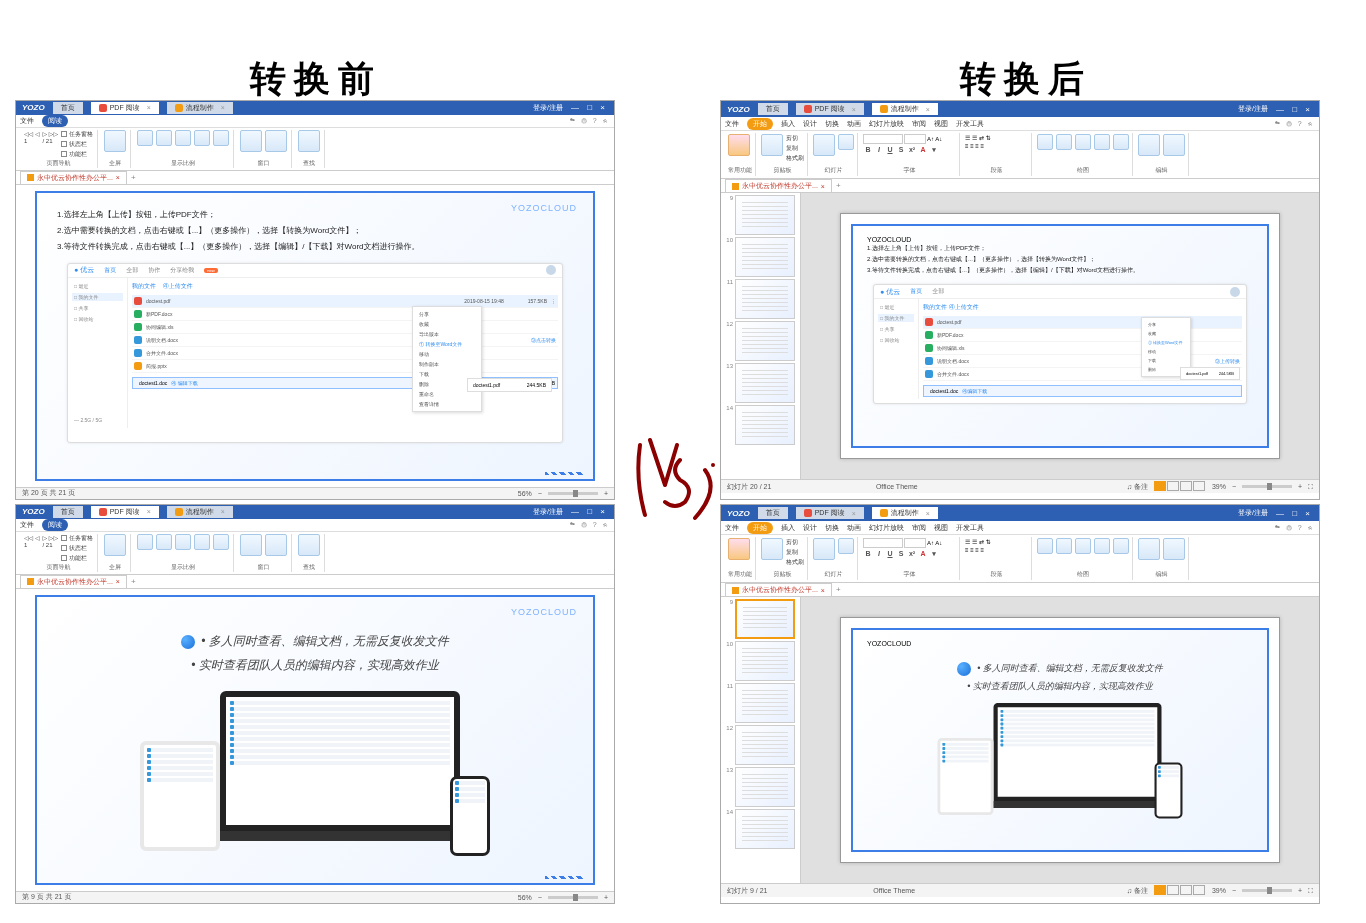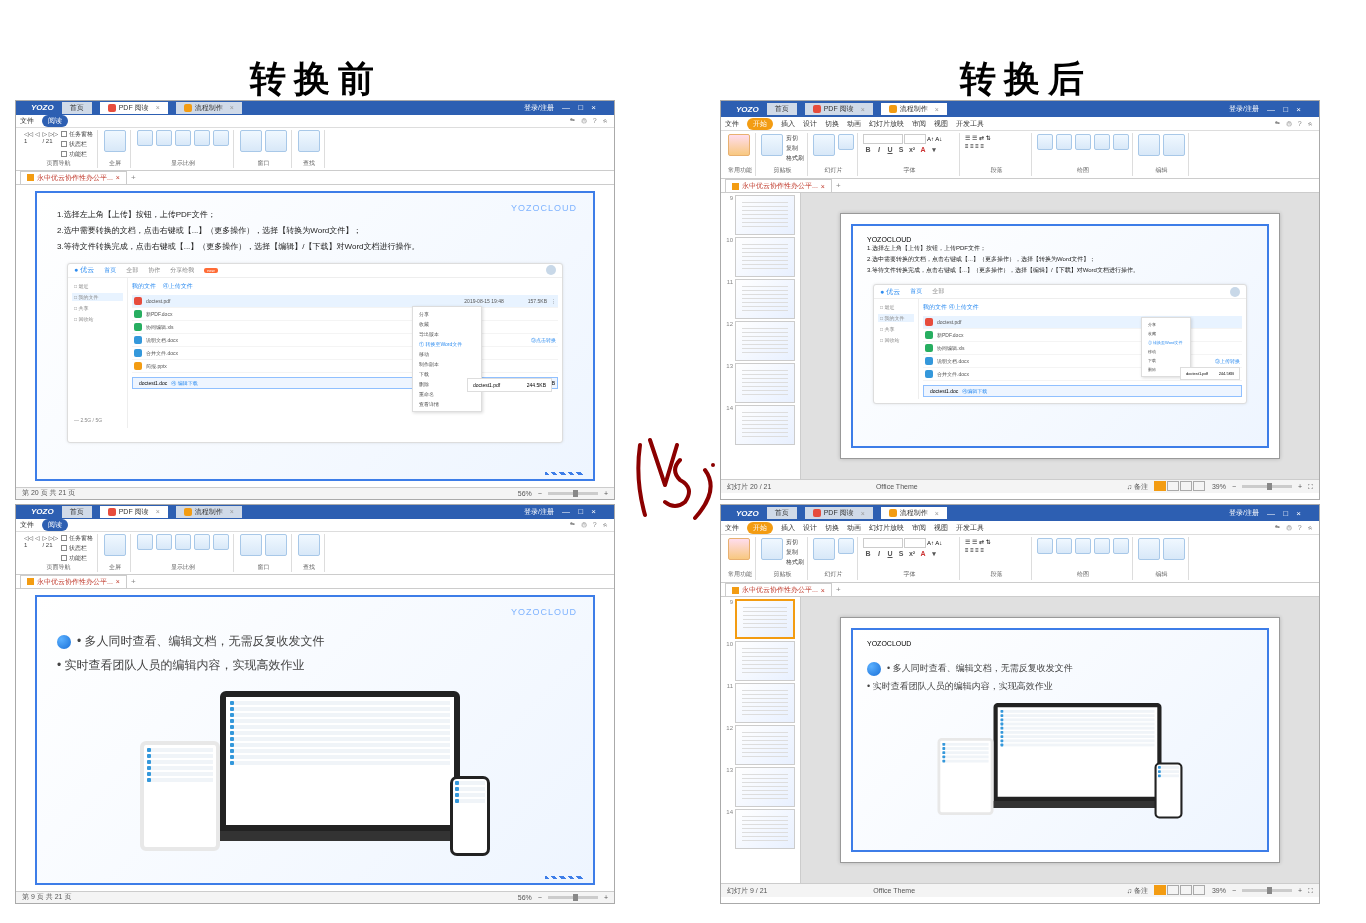--- a/index.html
+++ b/index.html
@@ -12,21 +12,21 @@
   .vs-mark { position: absolute; left: 625px; top: 430px; width: 100px; height: 100px; }
   .vs-mark svg { width: 100%; height: 100%; }
   
   .quadrant { position: absolute; width: 600px; height: 400px; border: 1px solid #aaa; background: #fff; overflow: hidden; }
   .q-tl { left: 15px; top: 100px; }
   .q-bl { left: 15px; top: 504px; }
   .q-tr { left: 720px; top: 100px; }
   .q-br { left: 720px; top: 504px; }
   
   
-  .titlebar { height: 16px; background: #2d5fb2; display: flex; align-items: center; padding: 0 15px; gap: 8px; }
+  .titlebar { height: 16px; background: #2d5fb2; display: flex; align-items: center; padding: 0 6px; gap: 8px; }
   .titlebar .logo { color: #fff; font-size: 8px; font-weight: bold; font-style: italic; }
   .titlebar .tab { background: #fff; color: #333; font-size: 7px; padding: 1px 8px; display: flex; align-items: center; gap: 3px; }
   .titlebar .tab.inactive { background: #d0dae8; }
   .titlebar .tab .x { color: #999; margin-left: 4px; }
   .titlebar .login { margin-left: auto; color: #fff; font-size: 7px; }
   .titlebar .wincontrols { color: #fff; font-size: 8px; letter-spacing: 3px; }
   .tab .ico { width: 8px; height: 8px; border-radius: 2px; display: inline-block; }
   .ico-pdf { background: #e74c3c; }
   .ico-ppt { background: #f39c12; }
   
@@ -86,21 +86,21 @@
   .cu-highlight { background: #eef5ff; border: 1px solid #90c0ff; padding: 2px; font-size: 5px; margin-top: 4px; display: flex; align-items: center; gap: 4px; }
   
   .statusbar { height: 14px; background: #f4f4f4; border-top: 1px solid #ccc; display: flex; align-items: center; padding: 0 6px; font-size: 7px; color: #555; }
   .statusbar .right { margin-left: auto; display: flex; align-items: center; gap: 6px; }
   .zoom-slider { width: 50px; height: 3px; background: #ccc; position: relative; }
   .zoom-slider::after { content: ""; width: 5px; height: 7px; background: #888; position: absolute; left: 50%; top: -2px; }
   .view-icons span { width: 12px; height: 10px; border: 1px solid #aaa; display: inline-block; margin-right: 1px; }
   .view-icons span.active { background: #f39c12; border-color: #f39c12; }
   
   
-  .slide-text-big { font-size: 12px; color: #444; line-height: 24px; margin: 18px 0 14px; }
+  .slide-text-big { font-size: 12px; color: #444; text-align: center; line-height: 24px; margin: 18px 0 14px; font-style: italic; }
   .device-mock { display: flex; align-items: flex-end; justify-content: center; gap: -10px; }
   .laptop { width: 280px; height: 160px; position: relative; }
   .laptop .screen { width: 240px; height: 140px; border: 6px solid #222; border-radius: 6px 6px 0 0; background: #fff; margin: 0 auto; padding: 4px; }
   .laptop .base { width: 280px; height: 10px; background: #333; border-radius: 0 0 8px 8px; }
   .tablet { width: 80px; height: 110px; border: 4px solid #e8e8e8; border-radius: 6px; background: #fff; margin-right: -20px; z-index: 1; position: relative; padding: 3px; }
   .phone { width: 40px; height: 80px; border: 3px solid #222; border-radius: 7px; background: #fff; z-index: 3; position: relative; margin-left: -30px; margin-bottom: -5px; padding: 2px; }
   .mini-rows { display: flex; flex-direction: column; gap: 2px; }
   .mini-rows div { height: 4px; background: #f0f4f8; display: flex; align-items: center; }
   .mini-rows div::before { content: ""; width: 4px; height: 4px; background: #3498db; border-radius: 1px; margin-right: 2px; }
   

